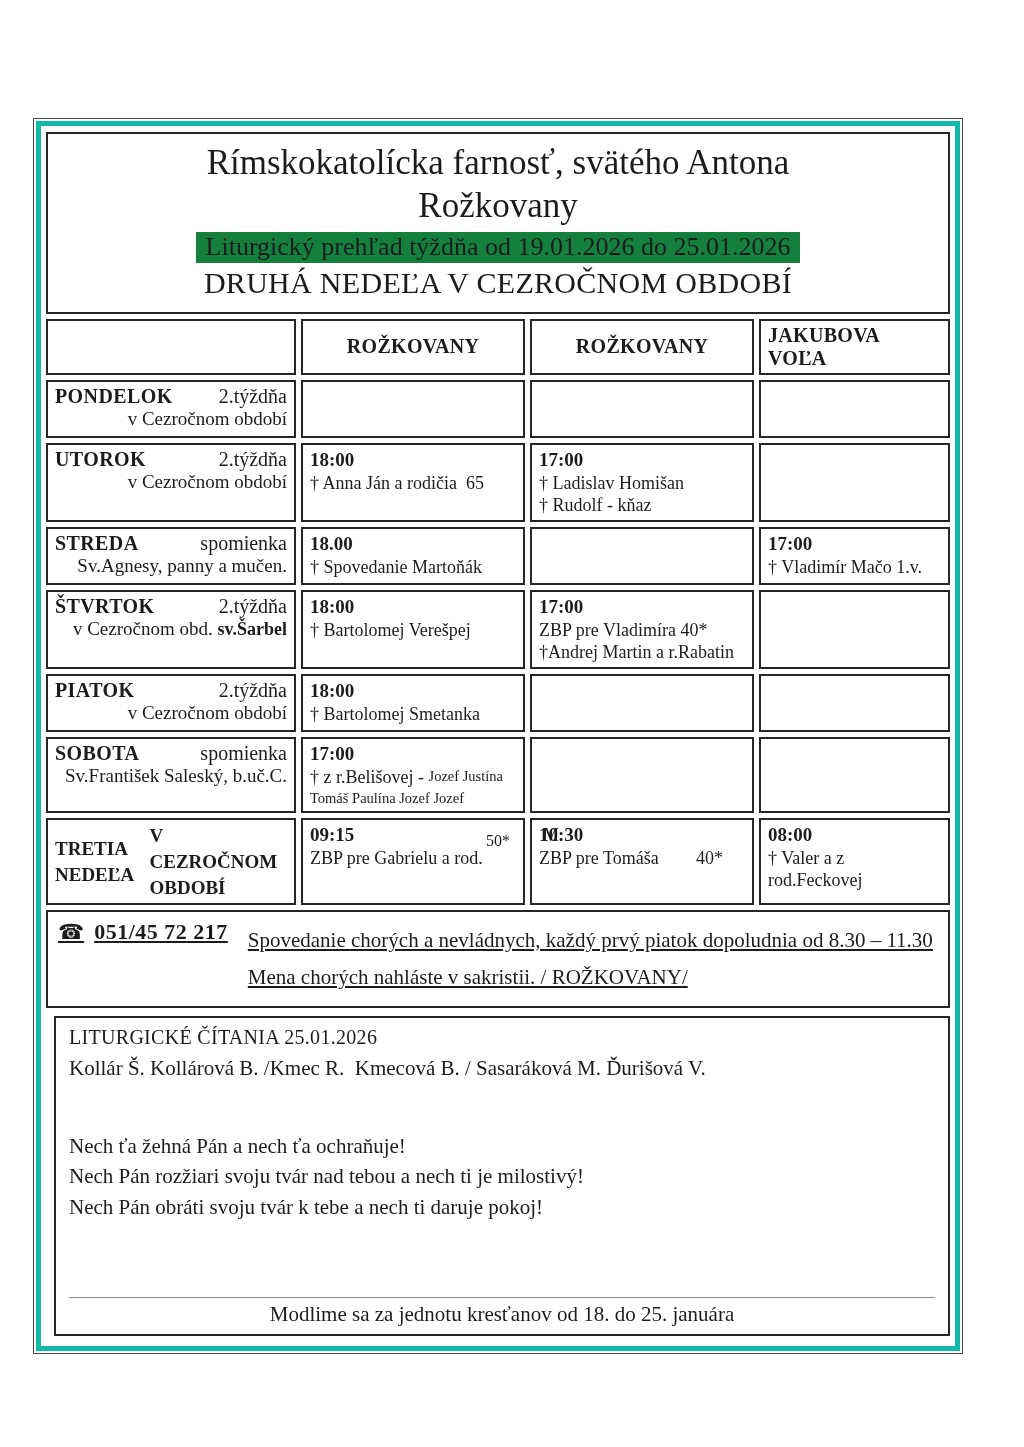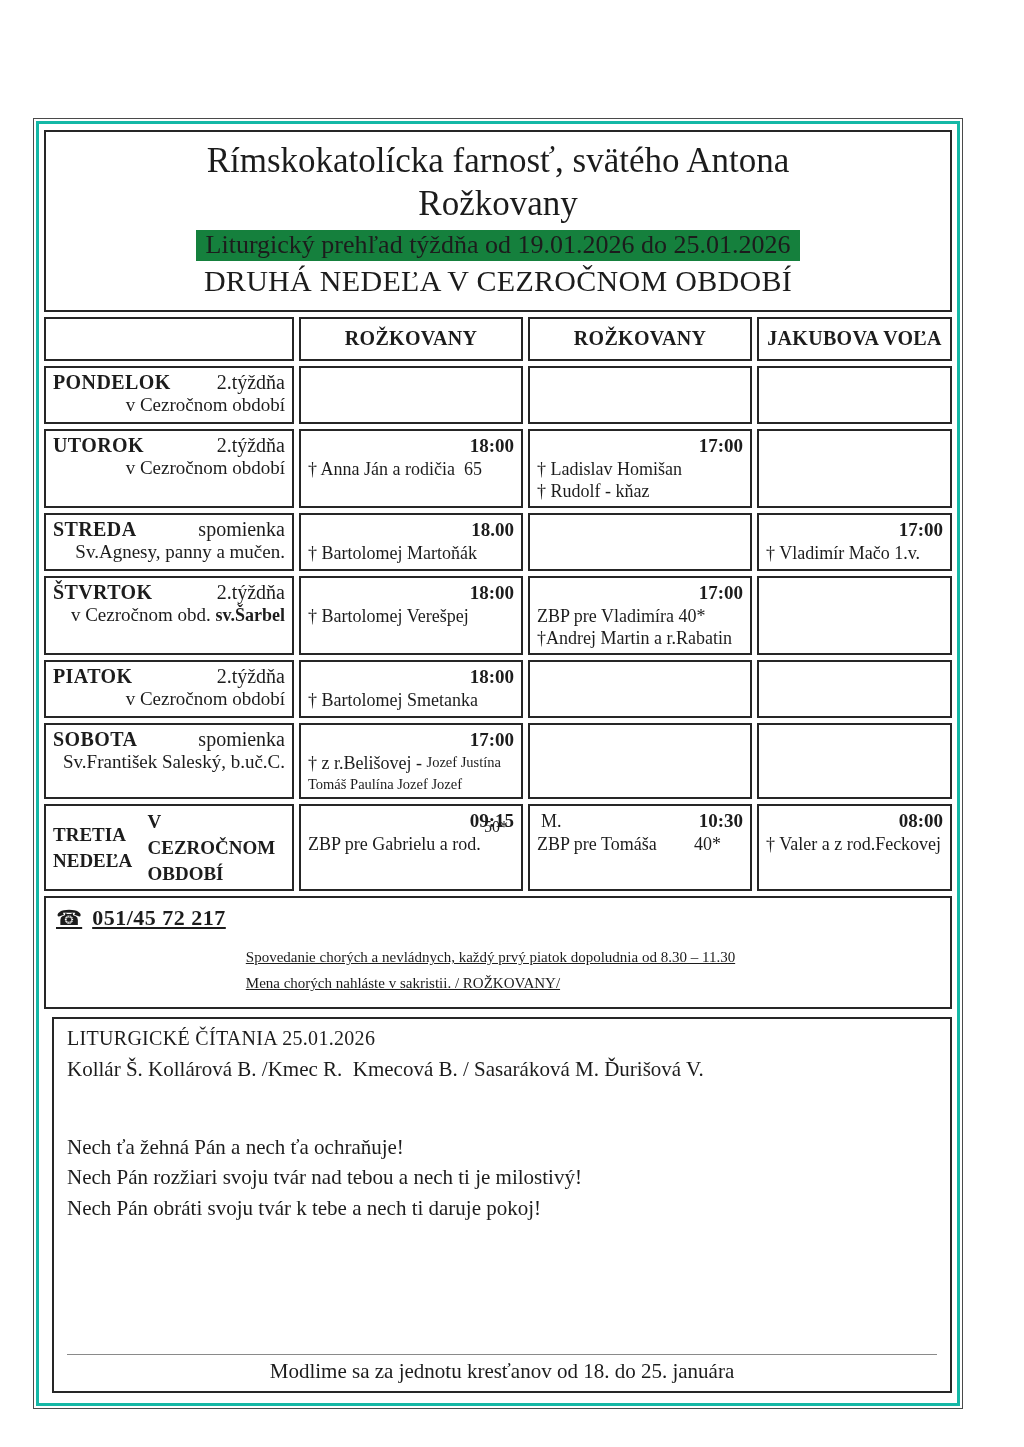--- a/index.html
+++ b/index.html
@@ -7,21 +7,21 @@
     width:1024px;height:1447px;position:relative;
     font-family:"Liberation Serif","DejaVu Serif",serif;
     color:#1c1c1c;
     -webkit-font-smoothing:antialiased;
   }
   .page{
     position:absolute;left:33px;top:118px;width:928px;
     border:1px solid #4a4a4a;
   }
   .page-inner{
-    border:3px solid #14b8a6;margin:2px;
+    border:5px solid #14b8a6;margin:2px;
     padding:6px 5px 10px 5px;
   }
   .box{border:2px solid #262626;box-sizing:border-box;background:#fff;}
 
   
   .header-box{padding:8px 6px 12px;text-align:center;}
   .title-line{font-size:35px;line-height:1.22;}
   .subtitle-row{margin-top:5px;font-size:26px;line-height:1.1;}
   .hl{background:#15803d;padding:1px 10px;display:inline-block;}
   .week-title{font-size:30px;margin-top:3px;letter-spacing:.3px;}
@@ -34,37 +34,37 @@
   .colhead-row .cell:first-child{border-color:#262626;}
 
   .day-top{display:flex;justify-content:space-between;align-items:baseline;}
   .day-name{font-weight:bold;font-size:20px;letter-spacing:.4px;}
   .day-note{font-size:20px;}
   .day-line2{text-align:right;font-size:19px;line-height:1.2;white-space:pre-wrap;}
   .day-line2 b{font-size:18px;}
   .day-center{display:flex;flex-direction:row;justify-content:center;align-items:center;
     height:100%;font-weight:bold;font-size:19px;line-height:1.35;}
 
-  .time-row{position:relative;text-align:right;font-weight:bold;font-size:19px;min-height:25px;line-height:1.3;}
+  .time-row{position:relative;text-align:left;font-weight:bold;font-size:19px;min-height:25px;line-height:1.3;}
   .time-pre{position:absolute;left:4px;top:1px;font-weight:normal;font-size:18px;}
   .time-post{position:absolute;right:6px;top:8px;font-weight:normal;font-size:16px;}
   .cell-line{font-size:18px;line-height:1.22;white-space:pre-wrap;display:flex;}
   .cell-line .rt{margin-left:auto;padding-right:22px;}
   .cell-line .sm, .cell-line.small{font-size:14.5px;line-height:1.35;}
 
   
   .phone-box{margin-top:5px;display:flex;gap:20px;padding:7px 10px 10px;min-height:56px;align-items:flex-start;text-decoration:underline;}
   .phone-left{display:flex;gap:10px;align-items:baseline;white-space:nowrap;}
   .phone-icon::before{content:"\260E";}
   .phone-icon{font-size:21px;font-family:"DejaVu Sans",sans-serif;}
   .phone-number{font-weight:bold;font-size:22px;letter-spacing:.5px;}
-  .phone-notes{font-size:15px;line-height:1.75;padding-top:3px;margin-top:36px;}
-
-  
-  .readings-box{margin-top:8px;margin-left:8px;height:376px;display:flex;flex-direction:column;
+  .phone-notes{font-size:21px;line-height:1.75;padding-top:3px;}
+
+  
+  .readings-box{margin-top:8px;margin-left:8px;height:320px;display:flex;flex-direction:column;
     padding:8px 13px 0;}
   .readings-title{font-size:20px;letter-spacing:.3px;}
   .readers-line{font-size:21px;margin-top:7px;white-space:pre-wrap;}
   .blessing{margin-top:50px;font-size:21px;line-height:1.45;}
   .footer-row{margin-top:auto;border-top:1px solid #8a8a8a;text-align:center;
     font-size:21px;padding:4px 0 7px;}
 </style>
 </head>
 <body>
 
@@ -121,21 +121,21 @@
         <div class="sched-row">
           <div class="cell">
             <div class="day-top">
               <div class="day-name">STREDA</div>
               <div class="day-note">spomienka</div>
             </div>
             <div class="day-line2">Sv.Agnesy, panny a mučen.</div>
           </div>
           <div class="cell">
             <div class="time-row"><span>18.00</span></div>
-            <div class="cell-line"><span>† Bartolomej Martoňák</span></div>
+            <div class="cell-line"><span>† Spovedanie Martoňák</span></div>
           </div>
           <div class="cell"></div>
           <div class="cell">
             <div class="time-row"><span>17:00</span></div>
             <div class="cell-line"><span>† Vladimír Mačo 1.v.</span></div>
           </div>
         </div>
         <div class="sched-row">
           <div class="cell">
             <div class="day-top">

